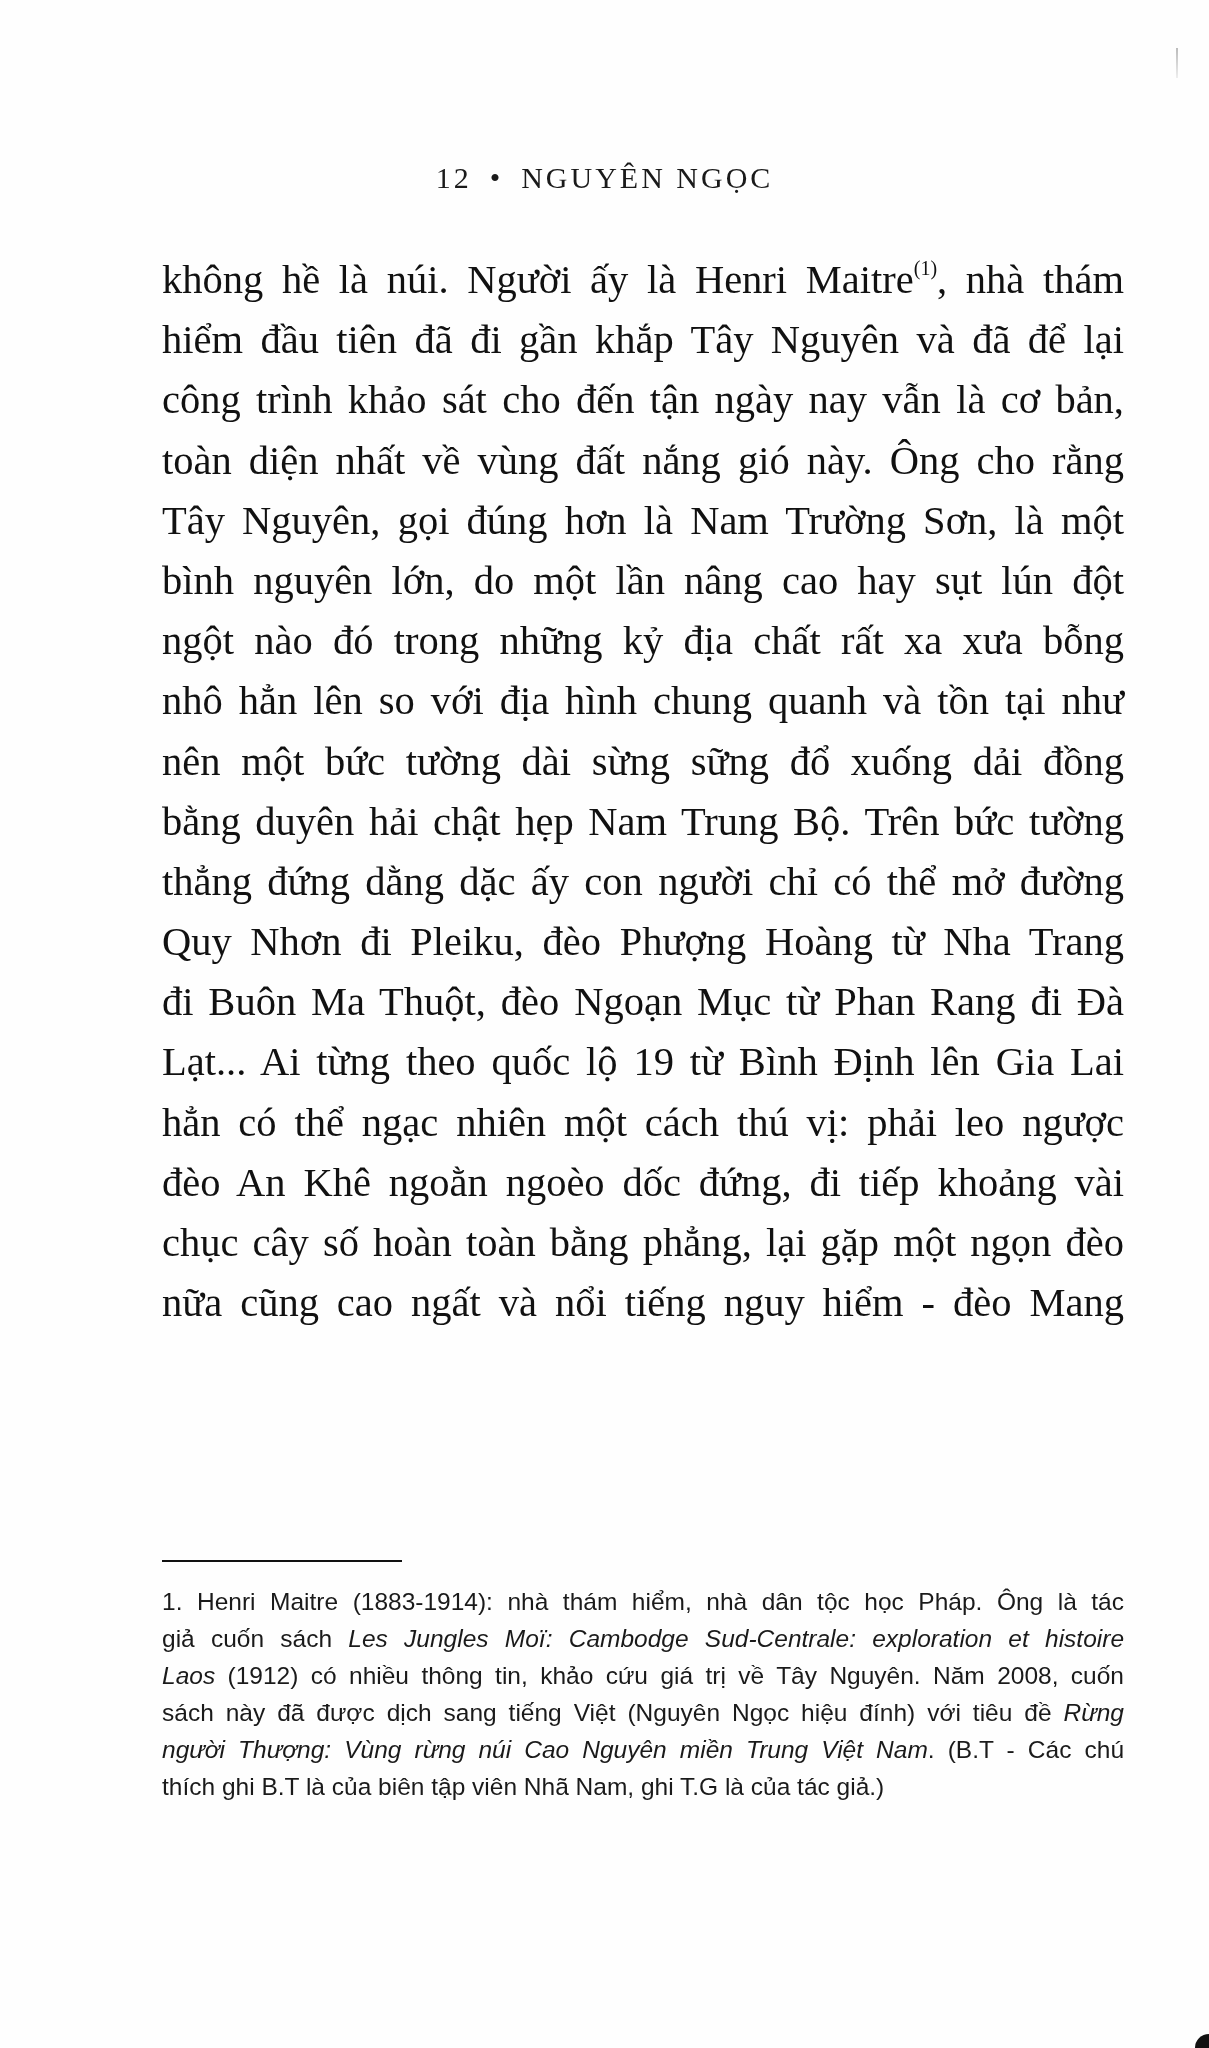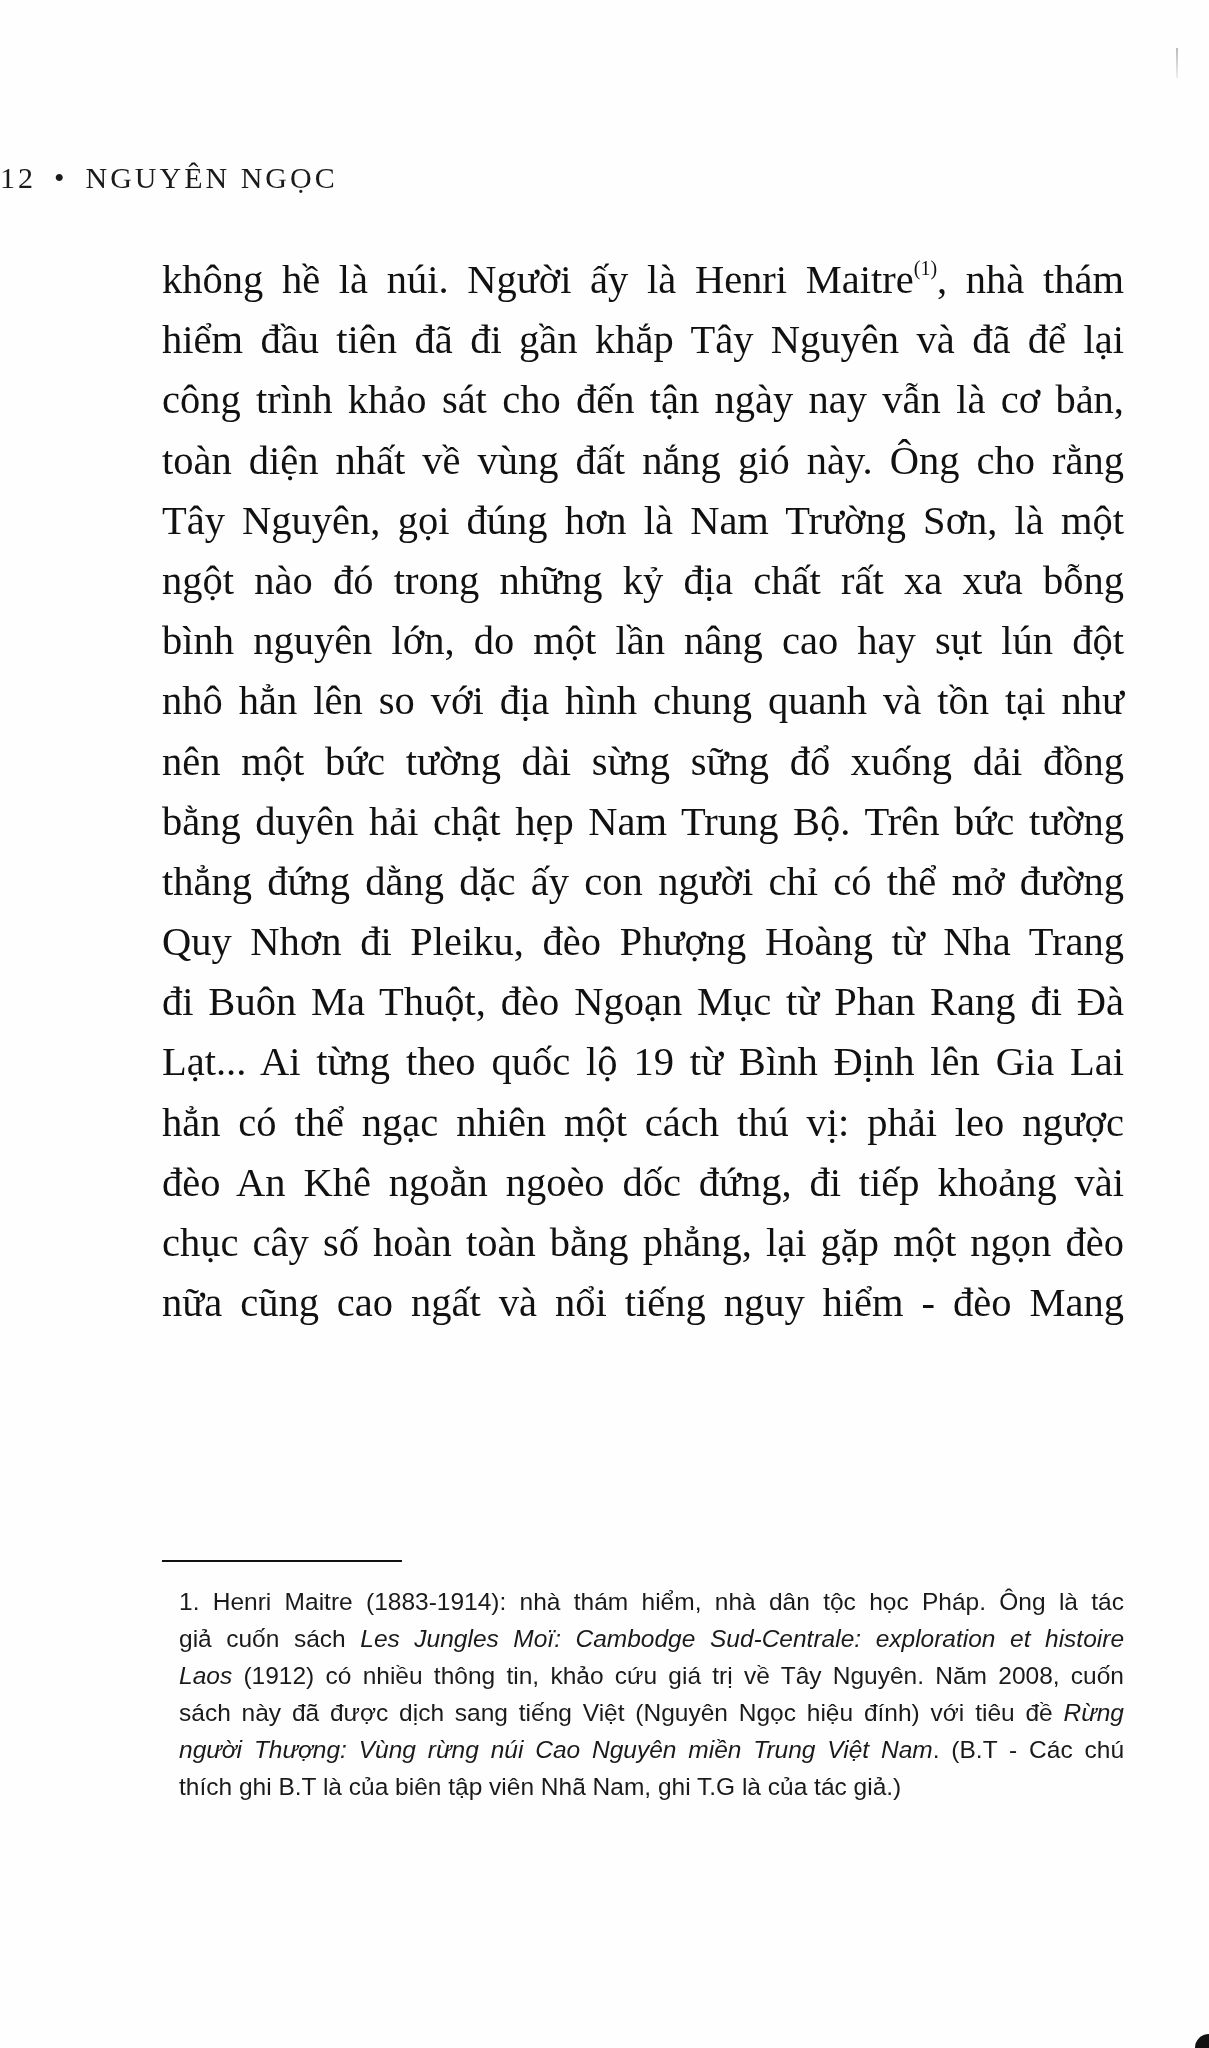--- a/index.html
+++ b/index.html
@@ -18,21 +18,21 @@
       position: absolute;
       left: 0; top: 0;
       width: 1209px;
       height: 2048px;
     }
     .running-head {
       position: absolute;
       left: 0;
       top: 161px;
       width: 1209px;
-      text-align: left;
+      text-align: center;
       font-family: "Liberation Serif", "DejaVu Serif", serif;
       font-size: 30px;
       letter-spacing: 3px;
       color: #1a1a1a;
       white-space: nowrap;
     }
     .running-head .sep {
       display: inline-block;
       margin: 0 18px;
     }
@@ -78,21 +78,20 @@
       font-size: 24.5px;
       color: #1a1a1a;
     }
     .fn-line {
       height: 37px;
       line-height: 37px;
       white-space: nowrap;
       display: block;
       text-align: justify;
       text-align-last: justify;
-      margin-left: 17px;
     }
     .fn-line.last {
       text-align-last: left;
     }
     .fn-line i {
       font-style: italic;
     }
     .spine-mark {
       position: absolute;
       left: 1176px;
@@ -121,22 +120,22 @@
   <div class="running-head">
     <span>12</span><span class="sep">•</span><span>NGUYÊN NGỌC</span>
   </div>
 
   <div class="body-text">
     <span class="body-line"><span>không hề là núi. Người ấy là Henri Maitre</span><sup class="fnref">(1)</sup><span>, nhà thám</span></span>
     <span class="body-line">hiểm đầu tiên đã đi gần khắp Tây Nguyên và đã để lại</span>
     <span class="body-line">công trình khảo sát cho đến tận ngày nay vẫn là cơ bản,</span>
     <span class="body-line">toàn diện nhất về vùng đất nắng gió này. Ông cho rằng</span>
     <span class="body-line">Tây Nguyên, gọi đúng hơn là Nam Trường Sơn, là một</span>
+    <span class="body-line">bình nguyên lớn, do một lần nâng cao hay sụt lún đột</span>
     <span class="body-line">ngột nào đó trong những kỷ địa chất rất xa xưa bỗng</span>
-    <span class="body-line">bình nguyên lớn, do một lần nâng cao hay sụt lún đột</span>
     <span class="body-line">nhô hẳn lên so với địa hình chung quanh và tồn tại như</span>
     <span class="body-line">nên một bức tường dài sừng sững đổ xuống dải đồng</span>
     <span class="body-line">bằng duyên hải chật hẹp Nam Trung Bộ. Trên bức tường</span>
     <span class="body-line">thẳng đứng dằng dặc ấy con người chỉ có thể mở đường</span>
     <span class="body-line">Quy Nhơn đi Pleiku, đèo Phượng Hoàng từ Nha Trang</span>
     <span class="body-line">đi Buôn Ma Thuột, đèo Ngoạn Mục từ Phan Rang đi Đà</span>
     <span class="body-line">Lạt... Ai từng theo quốc lộ 19 từ Bình Định lên Gia Lai</span>
     <span class="body-line">hẳn có thể ngạc nhiên một cách thú vị: phải leo ngược</span>
     <span class="body-line">đèo An Khê ngoằn ngoèo dốc đứng, đi tiếp khoảng vài</span>
     <span class="body-line">chục cây số hoàn toàn bằng phẳng, lại gặp một ngọn đèo</span>

